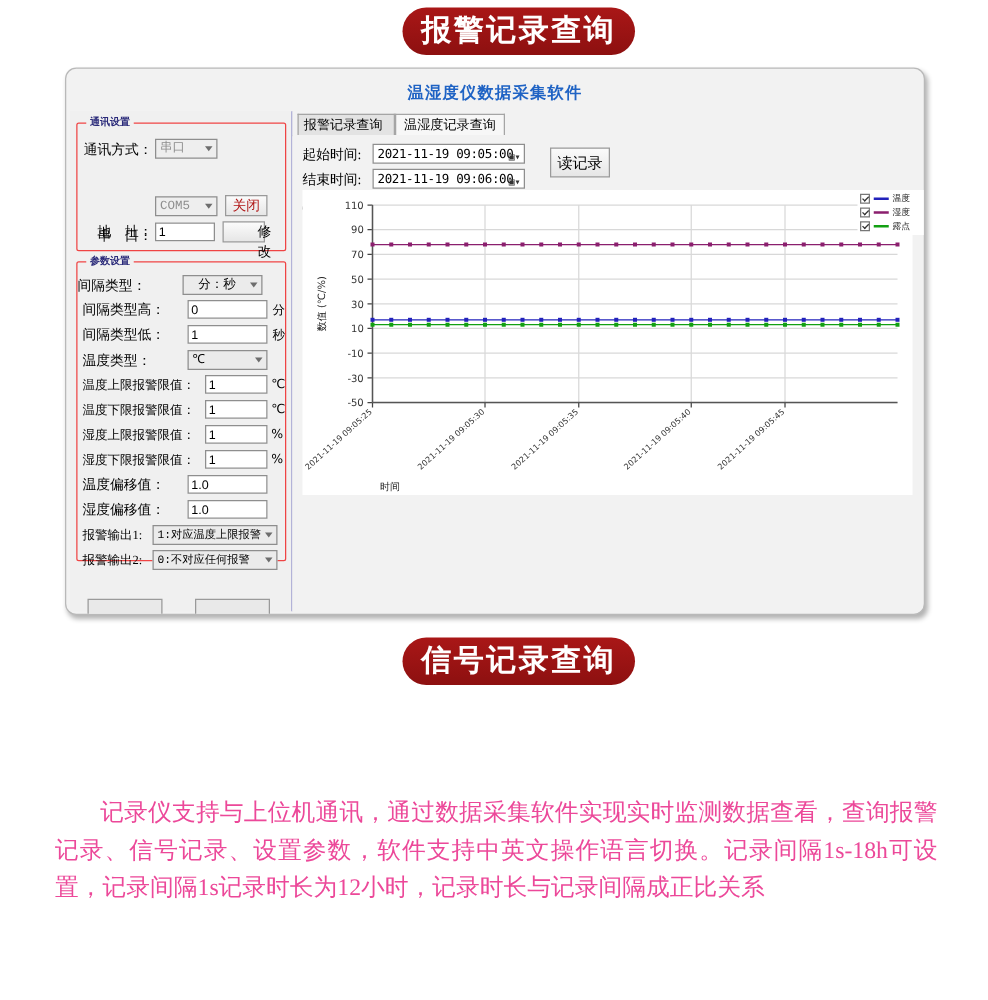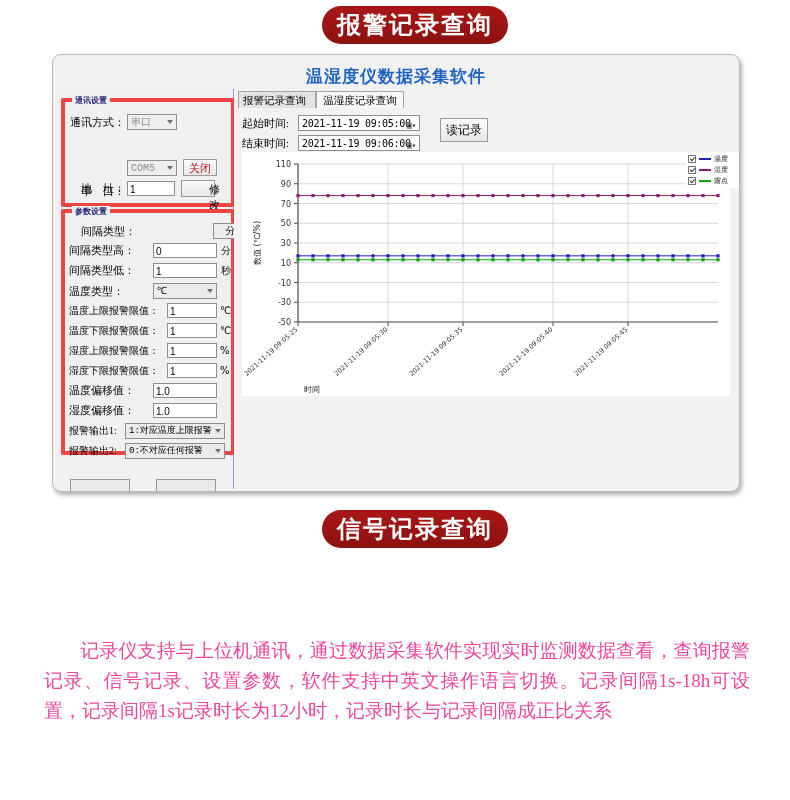--- a/index.html
+++ b/index.html
@@ -35,38 +35,38 @@
     width: 686px; height: 436px;
     background: #f2f2f2;
     border: 1px solid #b9b9b9;
     border-radius: 9px;
     box-shadow: 2px 3px 4px rgba(0,0,0,.30);
     overflow: hidden;
   }
   .win-title {
     text-align: center;
     color: #1f63c4;
-    font-size: 17px;
+    font-size: 13px;
     font-weight: bold;
     padding-top: 10px;
     letter-spacing: 1px;
     font-family: "Liberation Serif","DejaVu Serif",serif;
   }
 
   
   .left-panel {
     position: absolute;
     left: 3px; top: 34px;
     width: 177px; height: 400px;
     background: #f0f0f0;
     border-right: 1px solid #9f9fd0;
   }
   .fieldset {
     position: absolute;
-    border: 4px solid #ef4444;
+    border: 1px solid #ef4444;
     border-radius: 2px;
   }
   .fieldset > .legend {
     position: absolute;
     top: -7px; left: 7px;
     background: #f0f0f0;
     padding: 0 3px;
     font-size: 8px;
     font-weight: bold;
     color: #2b2b7a;
@@ -275,21 +275,21 @@
         <div class="row" style="left:4px; top:78px; width:158px;">
           <span class="lbl" style="width:56px; text-align:right;">地　址：</span>
           <span class="inp" style="width:48px; margin-left:2px;">1</span>
           <span class="btn" style="width:34px; height:17px; line-height:16px; margin-left:6px;padding-left:27px;">修改</span>
         </div>
       </div>
 
       <div class="fieldset" id="fs-param">
         <span class="legend">参数设置</span>
 
-        <div class="row" style="left:16px; top:10px;gap:48px;">
+        <div class="row" style="left:0; top:10px;">
           <span class="lbl" style="width:84px;">间隔类型：</span>
           <span class="sel on" style="width:64px; text-align:center;"><span>分：秒</span><i class="caret"></i></span>
         </div>
 
         <div class="row" style="left:4px; top:30px;">
           <span class="lbl" style="width:84px;">间隔类型高：</span>
           <span class="inp" style="width:64px;">0</span>
           <span class="unit" style="margin-left:4px;">分</span>
         </div>
 

